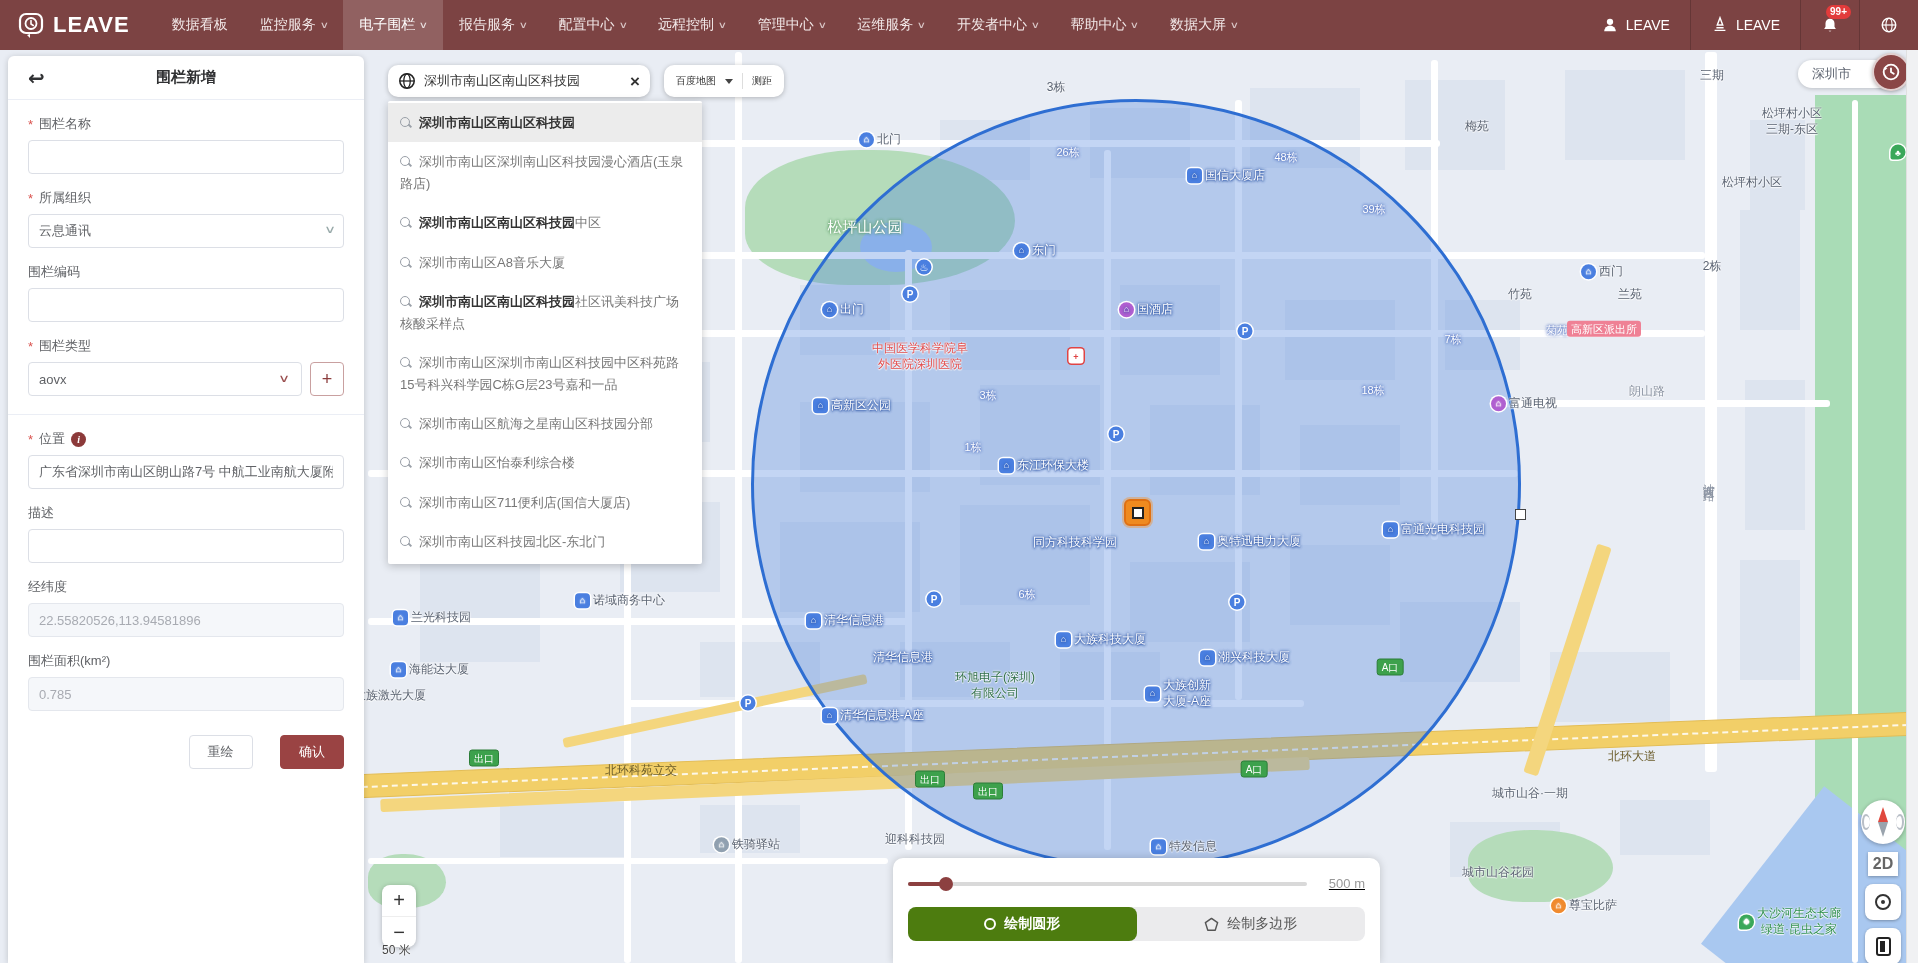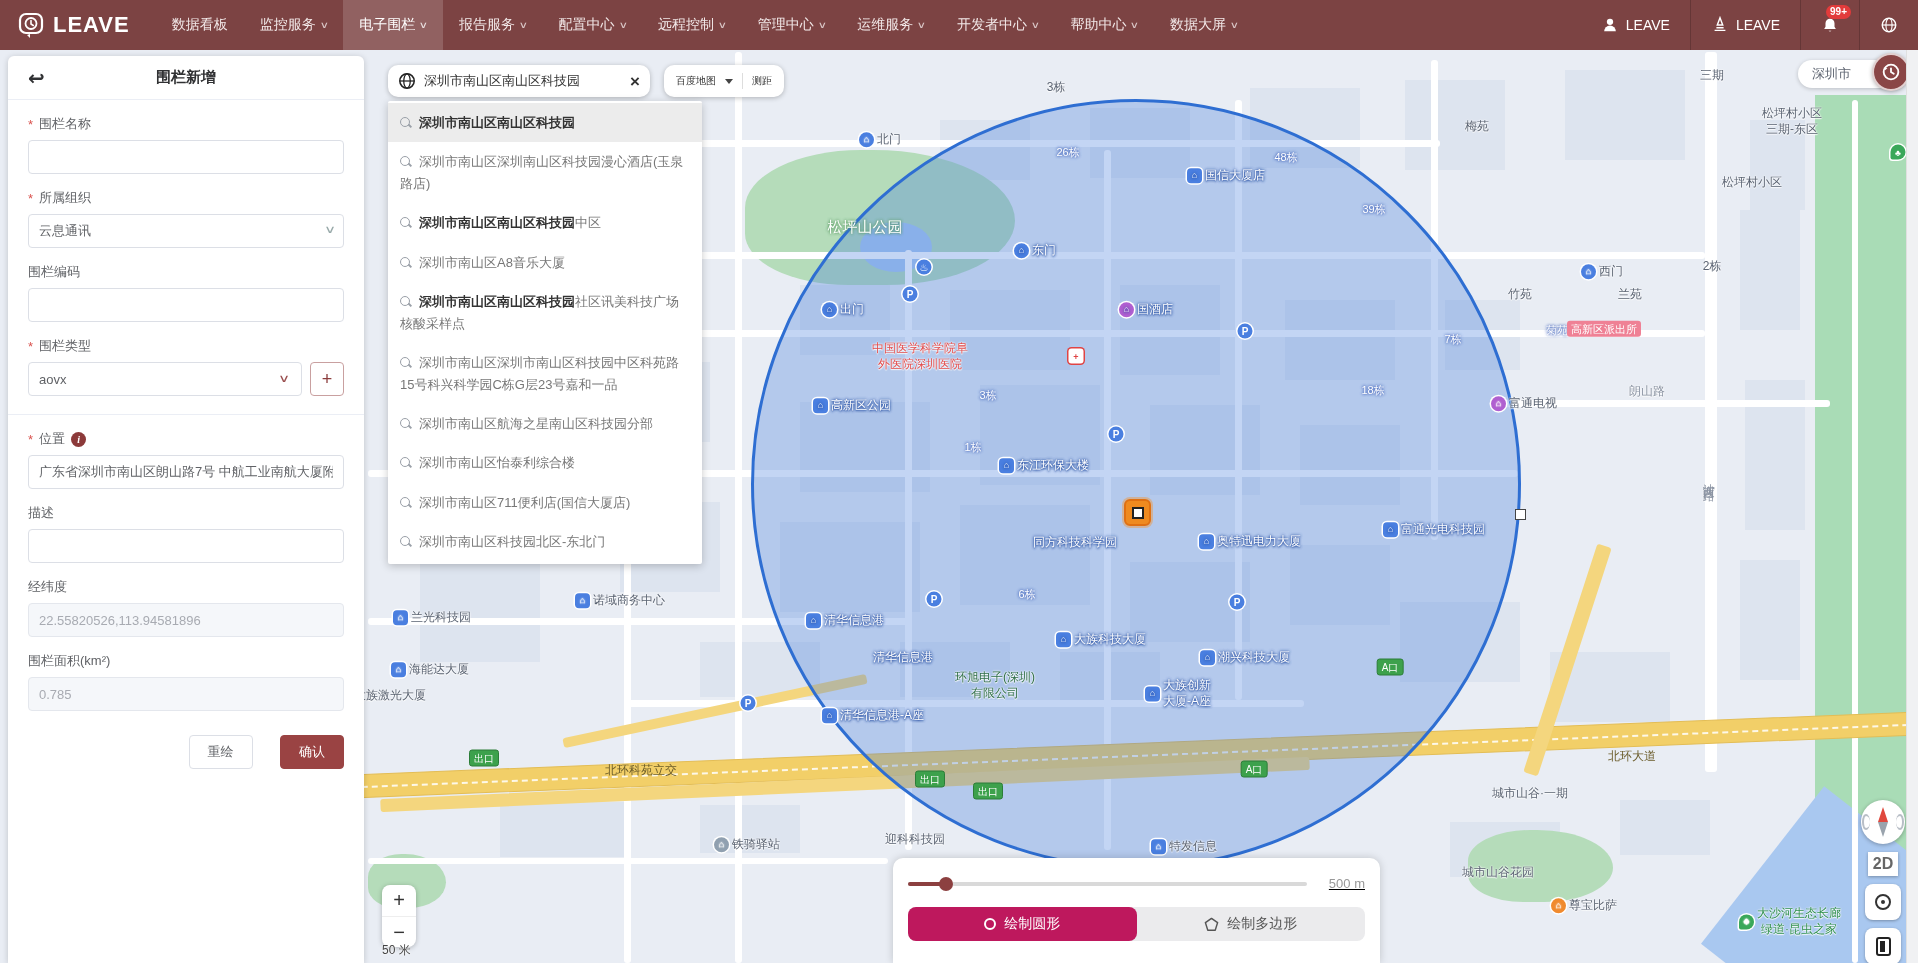--- a/index.html
+++ b/index.html
@@ -101,21 +101,21 @@
   #history-btn { position:absolute; left:1872px; top:53px; width:38px; height:38px; border-radius:50%; background:#8a4646; border:2px solid rgba(255,255,255,.75); z-index:21; display:flex; align-items:center; justify-content:center; cursor:pointer; box-shadow:0 1px 4px rgba(0,0,0,.3); }
 
   #bottom-panel { position:absolute; left:893px; top:858px; width:487px; height:105px; background:#fff; border-radius:10px 10px 0 0; box-shadow:0 0 8px rgba(0,0,0,.18); z-index:22; padding:18px 15px 0; }
   .slider-row { display:flex; align-items:center; gap:12px;text-decoration:underline; }
   .slider-track { position:relative; flex:1; height:4px; background:#d9d9d9; border-radius:2px; cursor:pointer; }
   .slider-fill { position:absolute; left:0; top:0; height:4px; width:38px; background:#8c4040; border-radius:2px; }
   .slider-handle { position:absolute; left:31px; top:-5px; width:14px; height:14px; border-radius:50%; background:#8c4040; cursor:pointer; }
   .slider-val { font-size:13px; color:#999; width:46px; text-align:right; }
   .draw-row { margin-top:16px; display:flex; background:#ebebed; border-radius:8px; height:34px; }
   .draw-btn { flex:1; display:flex; align-items:center; justify-content:center; gap:8px; font-size:14px; color:#555; cursor:pointer; border-radius:8px; }
-  .draw-btn.active { background:#be185d; color:#fff; font-weight:normal; }
+  .draw-btn.active { background:#4d7c0f; color:#fff; font-weight:bold; }
   .circ-ic { width:12px; height:12px; border:2px solid currentColor; border-radius:50%; }
 
   #zoom-ctl { position:absolute; left:382px; top:885px; width:34px; background:#fff; border-radius:8px; box-shadow:0 1px 5px rgba(0,0,0,.25); z-index:20; overflow:hidden; }
   .zoom-btn { height:31px; display:flex; align-items:center; justify-content:center; font-size:20px; color:#333; cursor:pointer; }
   .zoom-btn + .zoom-btn { border-top:1px solid #eee; }
   #scale-lbl { position:absolute; left:382px; top:942px; font-size:12px; color:#444; z-index:20; text-shadow:0 0 2px #fff,0 0 2px #fff; }
 
   #right-ctls { position:absolute; left:1860px; top:800px; width:46px; z-index:20; display:flex; flex-direction:column; align-items:center; gap:8px; }
   #compass { width:44px; height:44px; border-radius:50%; background:#fff; box-shadow:0 1px 4px rgba(0,0,0,.3); position:relative; cursor:pointer; }
   .needle-n { position:absolute; left:17px; top:7px; width:0; height:0; border-left:5px solid transparent; border-right:5px solid transparent; border-bottom:15px solid #e0483e; }

